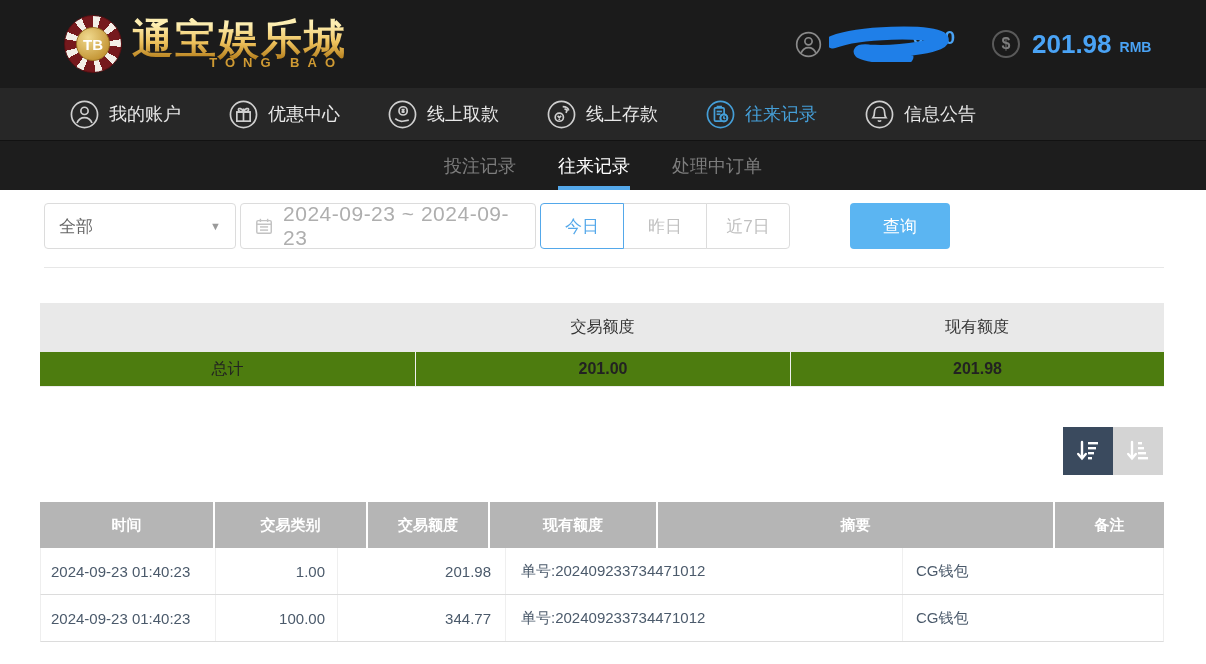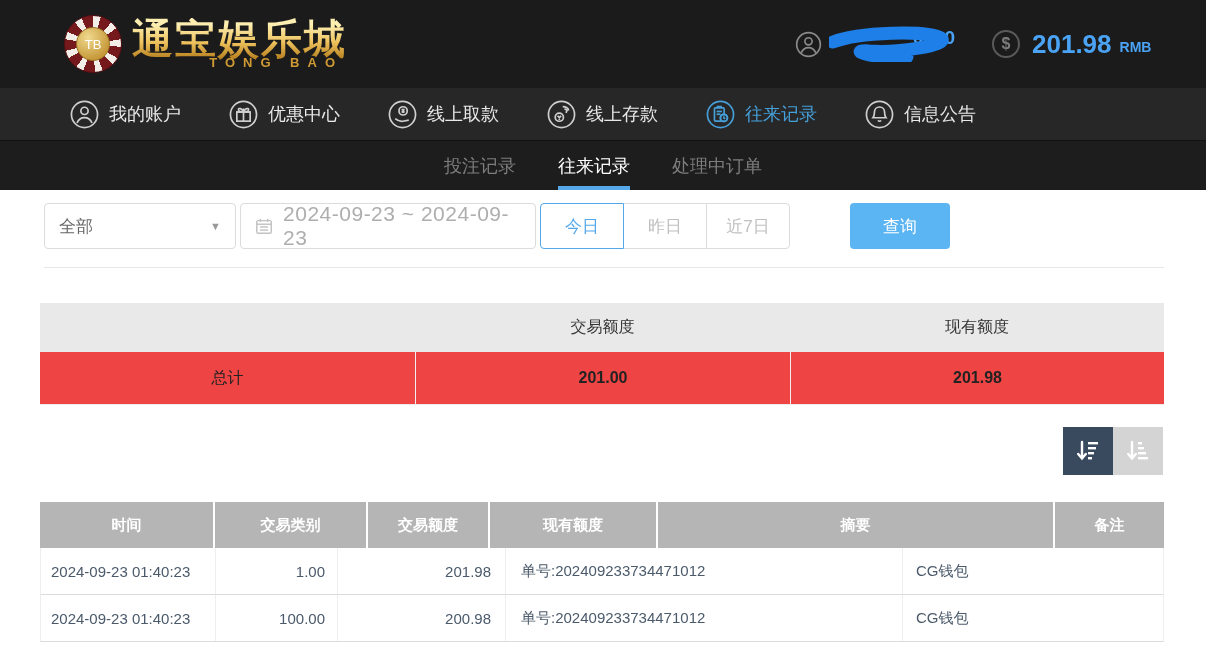--- a/index.html
+++ b/index.html
@@ -9,21 +9,21 @@
 
   
   .topbar { position:absolute; left:0; top:0; width:1206px; height:88px; background:#1b1b1b; }
   .logo { position:absolute; left:64px; top:15px; display:flex; align-items:center; gap:10px; }
   .chip { width:58px; height:58px; border-radius:50%;
     background:repeating-conic-gradient(#f3efe8 0 16deg,#76191d 16deg 40deg);
     border:1px solid #571013; position:relative; flex:0 0 auto; }
   .chip-inner { position:absolute; inset:11px; border-radius:50%;
     background:radial-gradient(circle at 35% 30%,#f0d98e,#c59737 75%);
     border:1px solid #9a7426; display:flex; align-items:center; justify-content:center;
-    color:#fff; font-weight:normal; font-size:13px; }
+    color:#fff; font-weight:bold; font-size:15px; }
   .logo-txt { display:flex; flex-direction:column; }
   .logo-title { font-size:41px; font-weight:bold; line-height:1.05; letter-spacing:2px;
     background:linear-gradient(180deg,#fdeeb2 15%,#eec25d 55%,#b37c1a 95%);
     -webkit-background-clip:text; background-clip:text; color:transparent; }
   .logo-sub { font-size:13px; font-weight:bold; color:#cf9a33; letter-spacing:8px;
     text-align:right; margin-top:-7px; padding-right:4px; }
 
   .user-block { position:absolute; left:795px; top:0; height:88px; display:flex; align-items:center; }
   .uicon { width:27px; height:27px; color:#8a8a8a; }
   .scribble-wrap { position:relative; width:128px; height:36px; margin-left:7px; }
@@ -70,21 +70,21 @@
   .range-btn.active { border:1px solid #54a8ea; color:#54a8ea; position:relative; z-index:2; }
   .query-btn { position:absolute; left:850px; top:0; width:100px; height:46px; background:#5bb5f2;
     border:none; border-radius:4px; color:#fff; font-size:17px; cursor:pointer; font-family:inherit; }
 
   .divider { position:absolute; left:44px; top:267px; width:1120px; height:1px; background:#e7e7e7; }
 
   
   .summary { position:absolute; left:40px; top:303px; width:1124px; }
   .sum-head { display:flex; height:49px; background:#e9e9e9; }
   .sum-head .sc { display:flex; align-items:center; justify-content:center; font-size:16px; color:#333; }
-  .sum-body { display:flex; height:53px; background:#ef4444; border-bottom:1px solid #ececec; }
+  .sum-body { display:flex; height:35px; background:#4d7c0f; border-bottom:1px solid #ececec; }
   .sum-body .sc { display:flex; align-items:center; justify-content:center; font-size:16px; color:#222; }
   .sum-body .sc + .sc { border-left:1px solid #efefef; }
   .sc1 { width:375px; } .sc2 { width:375px; } .sc3 { width:374px; }
   .sum-num { font-weight:bold; }
 
   
   .sort-group { position:absolute; left:1063px; top:427px; display:flex; }
   .sort-btn { width:50px; height:48px; display:flex; align-items:center; justify-content:center; cursor:pointer; }
   .sort-btn.desc { background:#3a4a5e; }
   .sort-btn.asc  { background:#d4d4d4; }
@@ -317,19 +317,19 @@
     <div class="drow">
       <div class="dc dc1">2024-09-23 01:40:23</div>
       <div class="dc dc3">1.00</div>
       <div class="dc dc4">201.98</div>
       <div class="dc dc5">单号:202409233734471012</div>
       <div class="dc dc6">CG钱包</div>
     </div>
     <div class="drow">
       <div class="dc dc1">2024-09-23 01:40:23</div>
       <div class="dc dc3">100.00</div>
-      <div class="dc dc4">200.98</div>
+      <div class="dc dc4">344.77</div>
       <div class="dc dc5">单号:202409233734471012</div>
       <div class="dc dc6">CG钱包</div>
     </div>
   </div>
 
 </div>
 
 </body></html>

